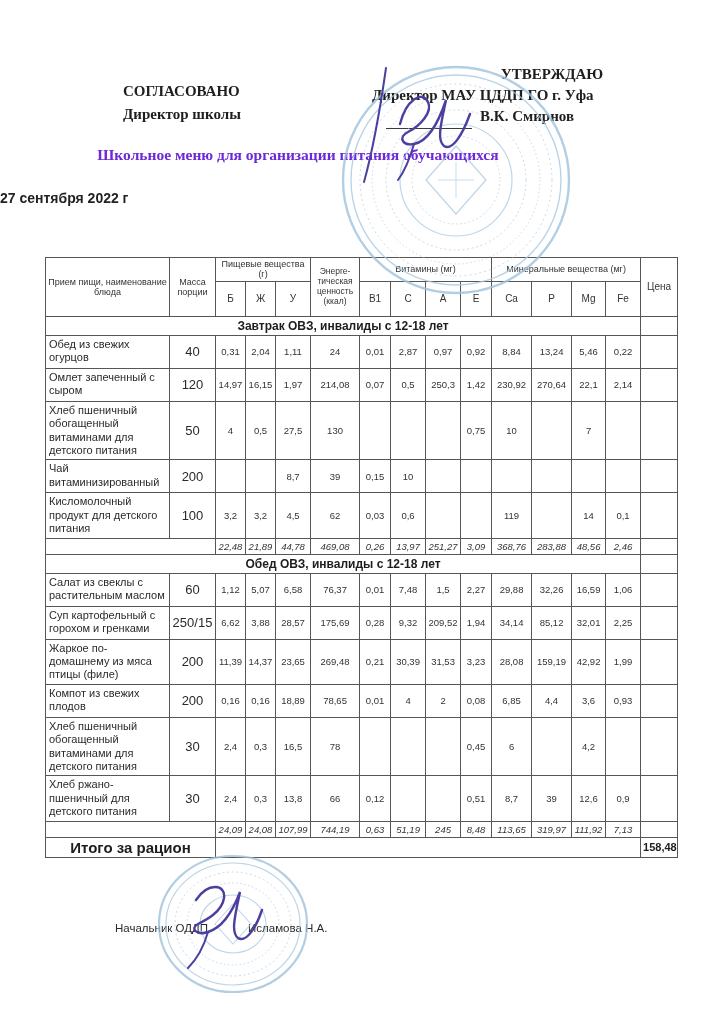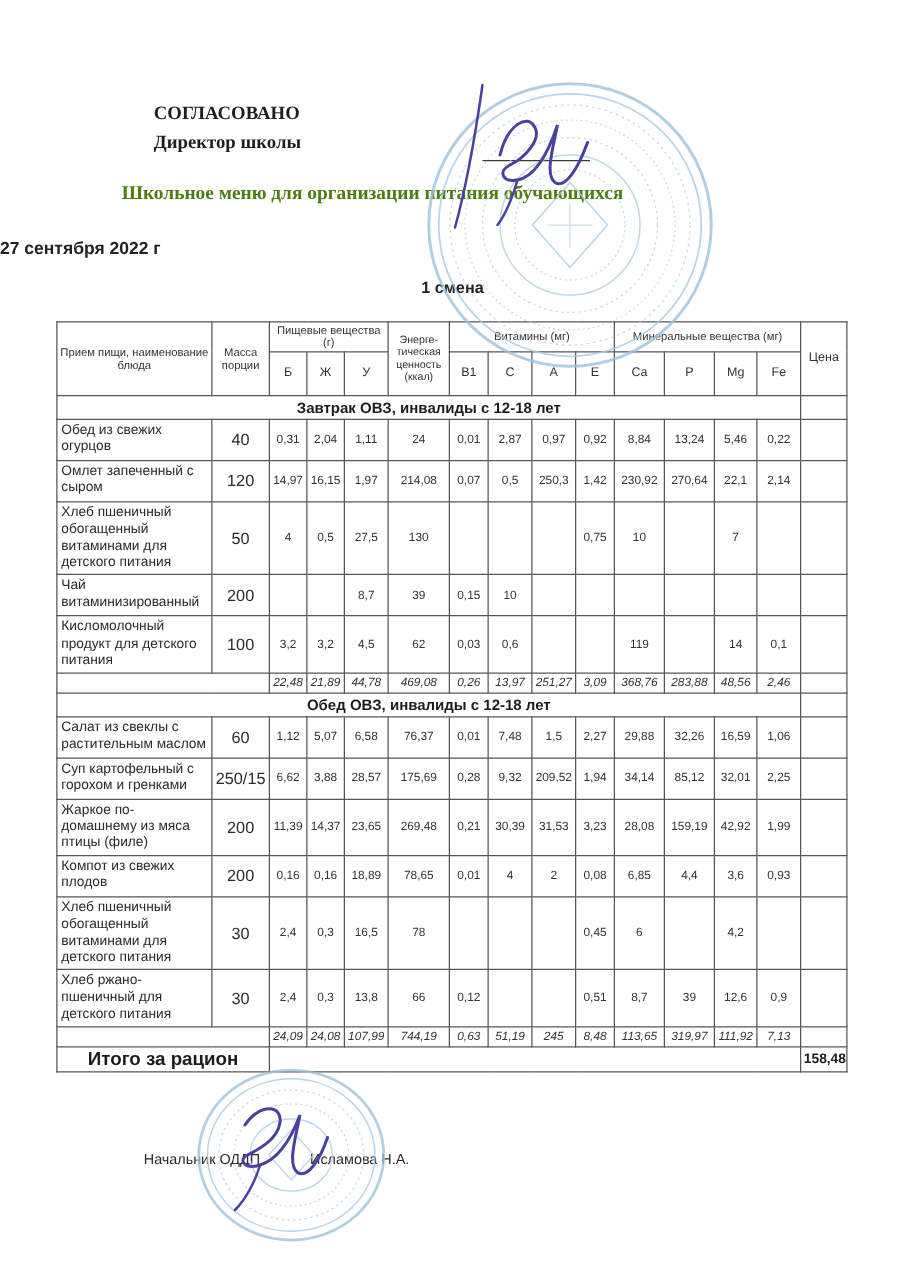--- a/index.html
+++ b/index.html
@@ -7,21 +7,21 @@
     width:724px;height:1024px;position:relative;background:#ffffff;
     font-family:"Liberation Sans", sans-serif;color:#262626;overflow:hidden;
   }
   .page{position:relative;width:724px;height:1024px;}
   
   .approve-left{position:absolute;left:75px;top:80px;font-family:"Liberation Serif", serif;font-weight:bold;font-size:15px;color:#1e1e1e;line-height:1.5;margin-left:48px;}
   .approve-right{position:absolute;left:372px;top:64px;width:300px;font-family:"Liberation Serif", serif;font-weight:bold;font-size:15px;color:#1e1e1e;line-height:1.4;}
   .approve-right .l1{text-align:center;padding-left:60px;}
   .approve-right .l3{padding-left:108px;}
   .sig-underline{position:absolute;left:386px;top:128px;width:86px;border-bottom:1.4px solid #3a3a3a;}
-  .doc-title{position:absolute;left:0;top:146px;width:596px;text-align:center;font-family:"Liberation Serif", serif;font-weight:bold;font-size:15.5px;color:#4d7c0f;}
+  .doc-title{position:absolute;left:0;top:146px;width:596px;text-align:center;font-family:"Liberation Serif", serif;font-weight:bold;font-size:15.5px;color:#6d28d9;}
   .doc-date{position:absolute;left:0;top:190px;width:724px;text-align:left;font-weight:bold;font-size:14px;color:#222;}
   .doc-shift{position:absolute;left:0;top:222px;width:724px;text-align:center;font-weight:bold;font-size:13px;color:#222;}
   
   .menu-table{
     position:absolute;left:45px;top:257px;width:632px;
     border-collapse:collapse;table-layout:fixed;border:1.5px solid #3c3c3c;
   }
   .menu-table th,.menu-table td{border:1px solid #565656;padding:1px 2px;vertical-align:middle;overflow:hidden;}
   .menu-table thead th{font-weight:normal;font-size:9px;color:#333;text-align:center;line-height:1.15;}
   .menu-table thead .sub{font-size:10px;}
@@ -42,25 +42,29 @@
 </style>
 </head>
 <body>
 <div class="page">
 
   <div class="approve-left">
     <div>СОГЛАСОВАНО</div>
     <div>Директор школы</div>
   </div>
 
+  <div class="approve-right">
+    <div class="l1">УТВЕРЖДАЮ</div>
+    <div class="l2">Директор МАУ ЦДДП ГО г. Уфа</div>
+    <div class="l3">В.К. Смирнов</div>
+  </div>
   <div class="sig-underline"></div>
 
   <div class="doc-title">Школьное меню для организации питания обучающихся</div>
   <div class="doc-date">27 сентября 2022 г</div>
-  <div class="doc-shift">1 смена</div>
 
   <table class="menu-table">
     <colgroup>
       <col style="width:124px">
         <col style="width:46px">
       <col style="width:30px">
         <col style="width:30px">
         <col style="width:35px">
       <col style="width:49px">
       <col style="width:31px">

